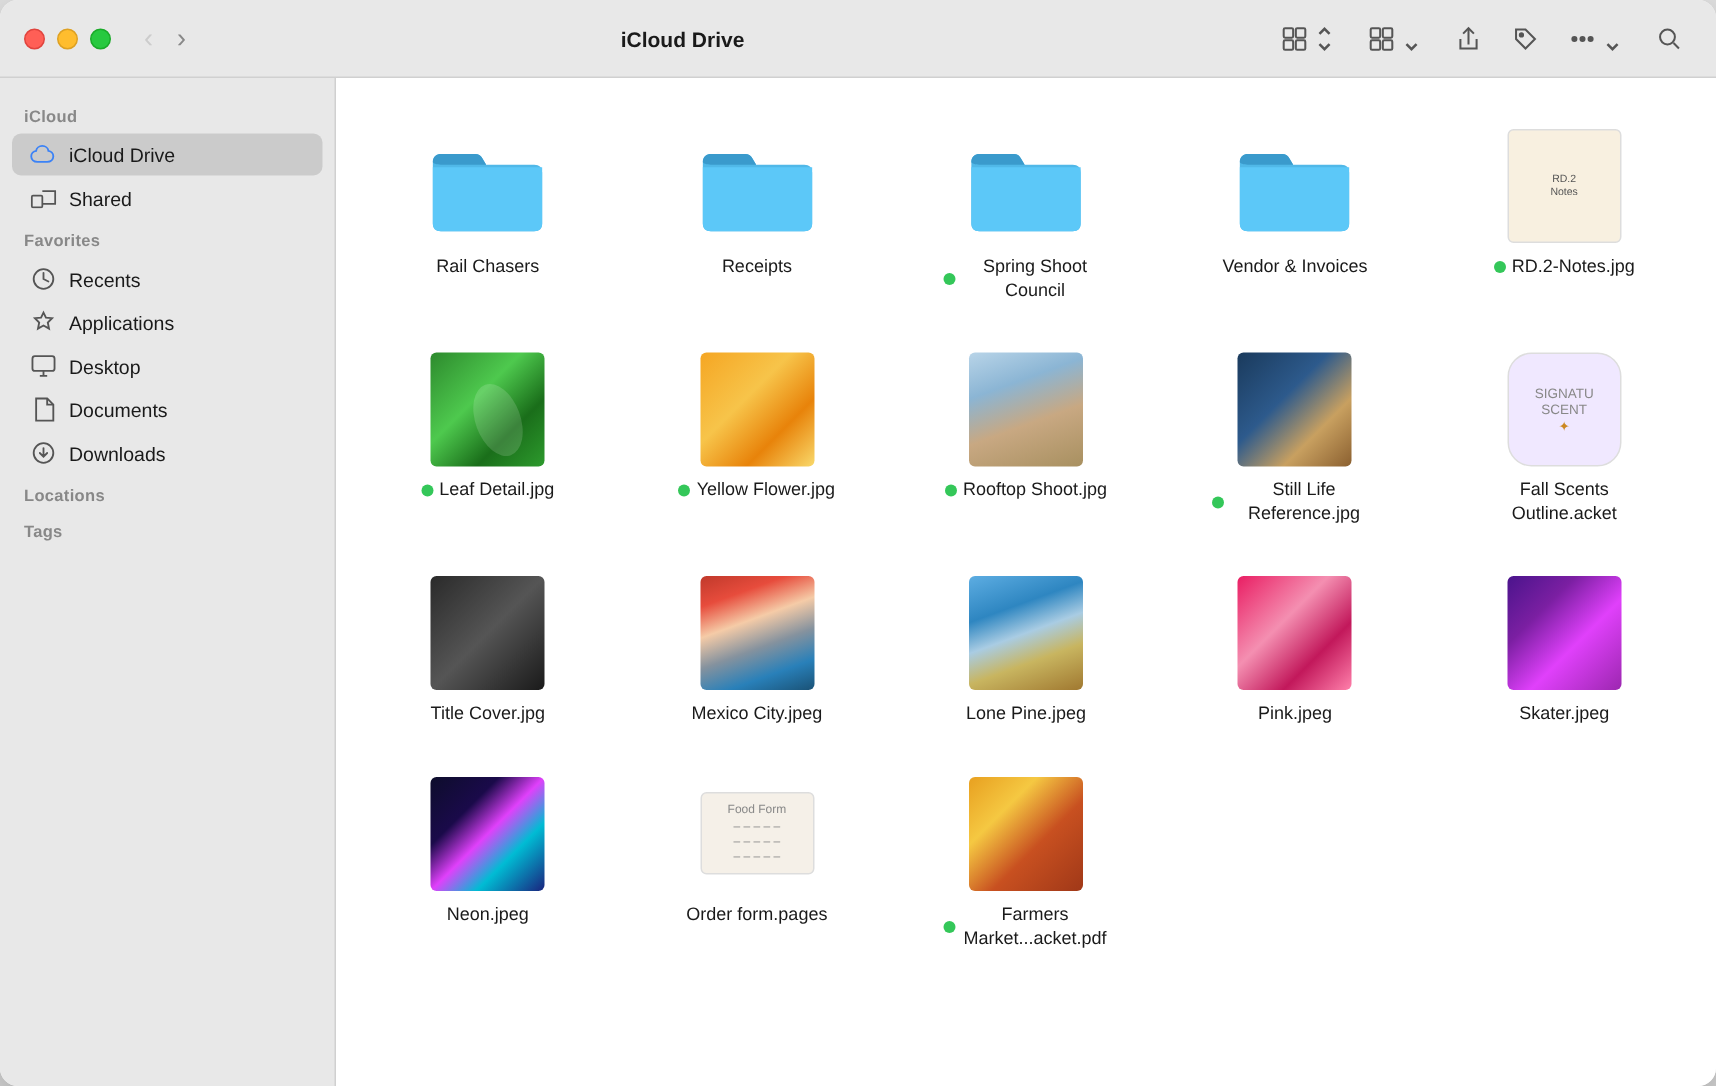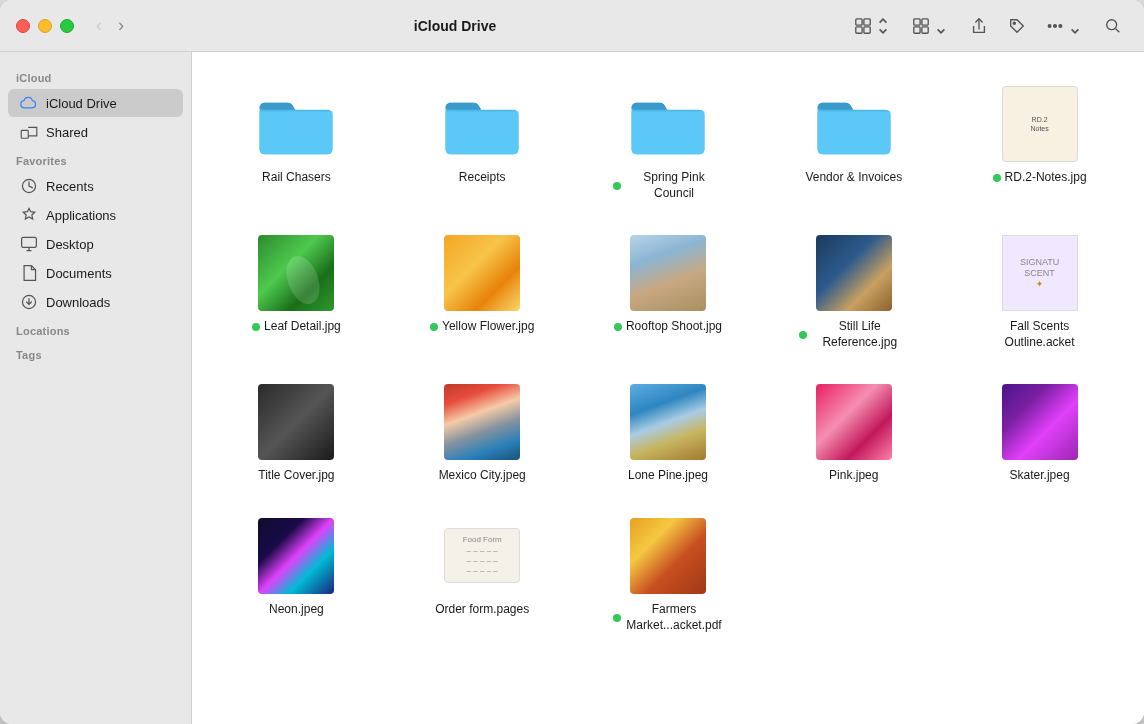--- a/index.html
+++ b/index.html
@@ -84,21 +84,21 @@
       align-items: center;
       gap: 2px;
     }
     .toolbar-btn svg { width: 18px; height: 18px; fill: none; stroke: #555; stroke-width: 1.5; }
     .content {
       display: flex;
       flex: 1;
       overflow: hidden;
     }
     .sidebar {
-      width: 192px;
+      width: 224px;
       background: #e8e8e8;
       border-right: 1px solid #d0d0d0;
       padding: 12px 0;
       overflow-y: auto;
       flex-shrink: 0;
     }
     .sidebar-section-label {
       font-size: 11px;
       font-weight: 600;
       color: #888;
@@ -200,21 +200,21 @@
       border-radius: 4px;
       width: 76px; height: 76px;
     }
     .thumb-stilllife {
       background: linear-gradient(135deg, #1a3a5c 0%, #2d5a8c 40%, #c8a060 70%, #8b6030 100%);
       border-radius: 4px;
       width: 76px; height: 76px;
     }
     .thumb-fallscents {
       background: #f0e8ff;
-      border-radius: 0;
+      border-radius: 16px;
       width: 76px; height: 76px;
       border: 1px solid #ddd;
       display: flex; align-items: center; justify-content: center;
       font-size: 9px; color: #888; text-align: center; padding: 4px;
       line-height: 1.2;
     }
     .thumb-titlecover {
       background: linear-gradient(135deg, #2a2a2a 0%, #555 50%, #1a1a1a 100%);
       border-radius: 4px;
       width: 76px; height: 76px;
@@ -457,21 +457,21 @@
         <div class="file-item">
           <div class="file-thumb">
             <svg class="folder-svg" viewBox="0 0 90 72">
               <path d="M4 18 C4 14 7 12 10 12 L36 12 C38 12 40 13 41 15 L44 20 L80 20 C84 20 86 22 86 26 L86 64 C86 68 84 70 80 70 L10 70 C6 70 4 68 4 64 Z" fill="#50b8e8"></path>
               <path d="M4 22 L86 22 L86 64 C86 68 84 70 80 70 L10 70 C6 70 4 68 4 64 Z" fill="#5cc8f8"></path>
               <path d="M4 18 C4 14 7 12 10 12 L36 12 C38 12 40 13 41 15 L44 20 L10 20 C7 20 4 19 4 18 Z" fill="#3a9acc"></path>
             </svg>
           </div>
           <div class="file-name">
             <span class="sync-dot"></span>
-            <span>Spring Pink Council</span>
+            <span>Spring Shoot Council</span>
           </div>
         </div>
 
         <div class="file-item">
           <div class="file-thumb">
             <svg class="folder-svg" viewBox="0 0 90 72">
               <path d="M4 18 C4 14 7 12 10 12 L36 12 C38 12 40 13 41 15 L44 20 L80 20 C84 20 86 22 86 26 L86 64 C86 68 84 70 80 70 L10 70 C6 70 4 68 4 64 Z" fill="#50b8e8"></path>
               <path d="M4 22 L86 22 L86 64 C86 68 84 70 80 70 L10 70 C6 70 4 68 4 64 Z" fill="#5cc8f8"></path>
               <path d="M4 18 C4 14 7 12 10 12 L36 12 C38 12 40 13 41 15 L44 20 L10 20 C7 20 4 19 4 18 Z" fill="#3a9acc"></path>
             </svg>

